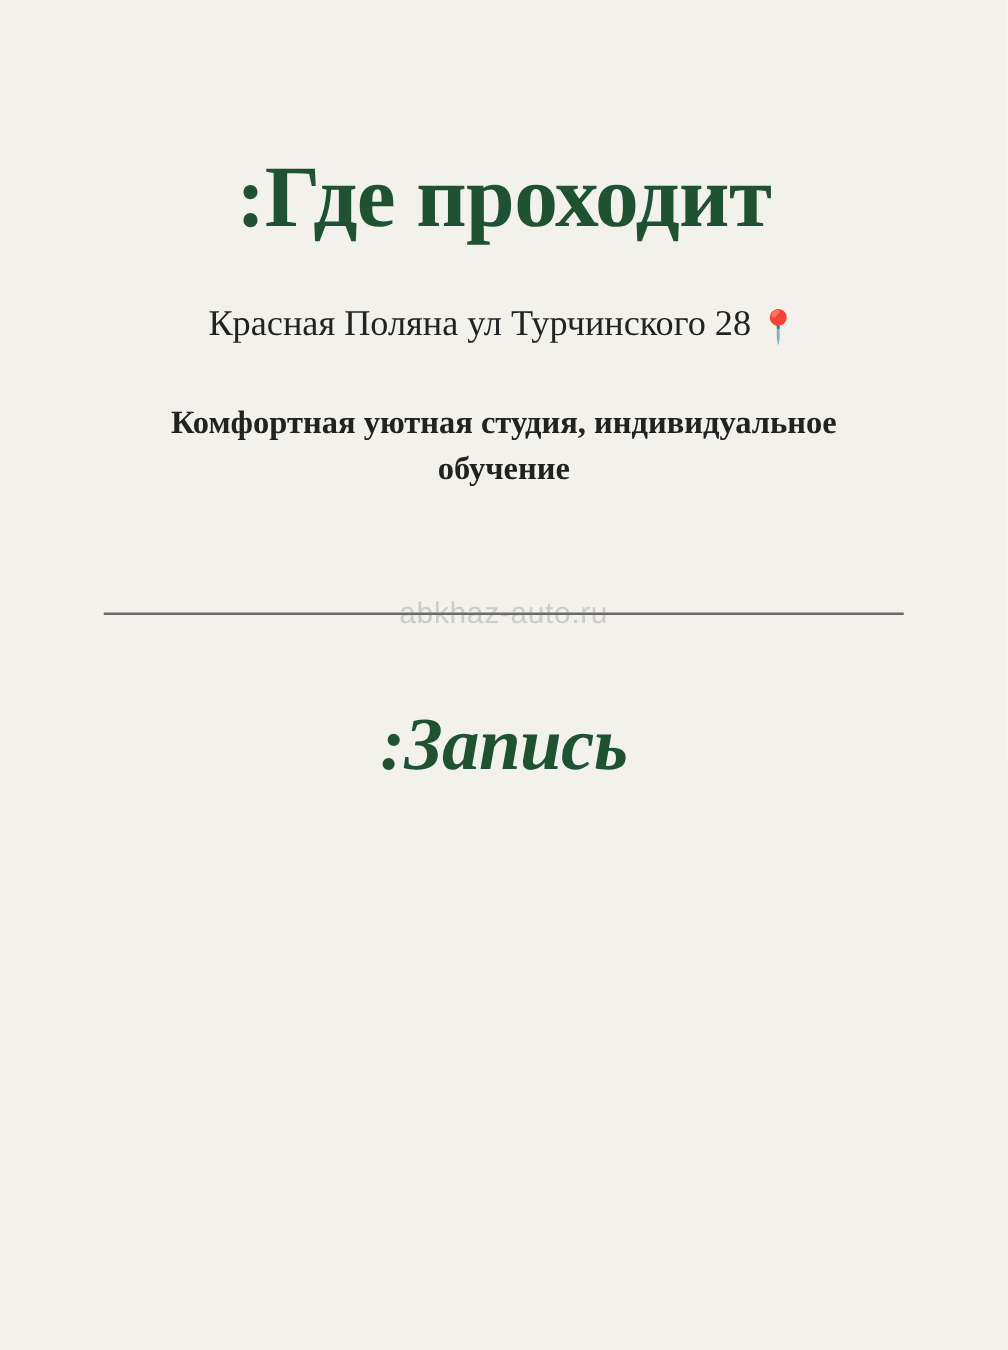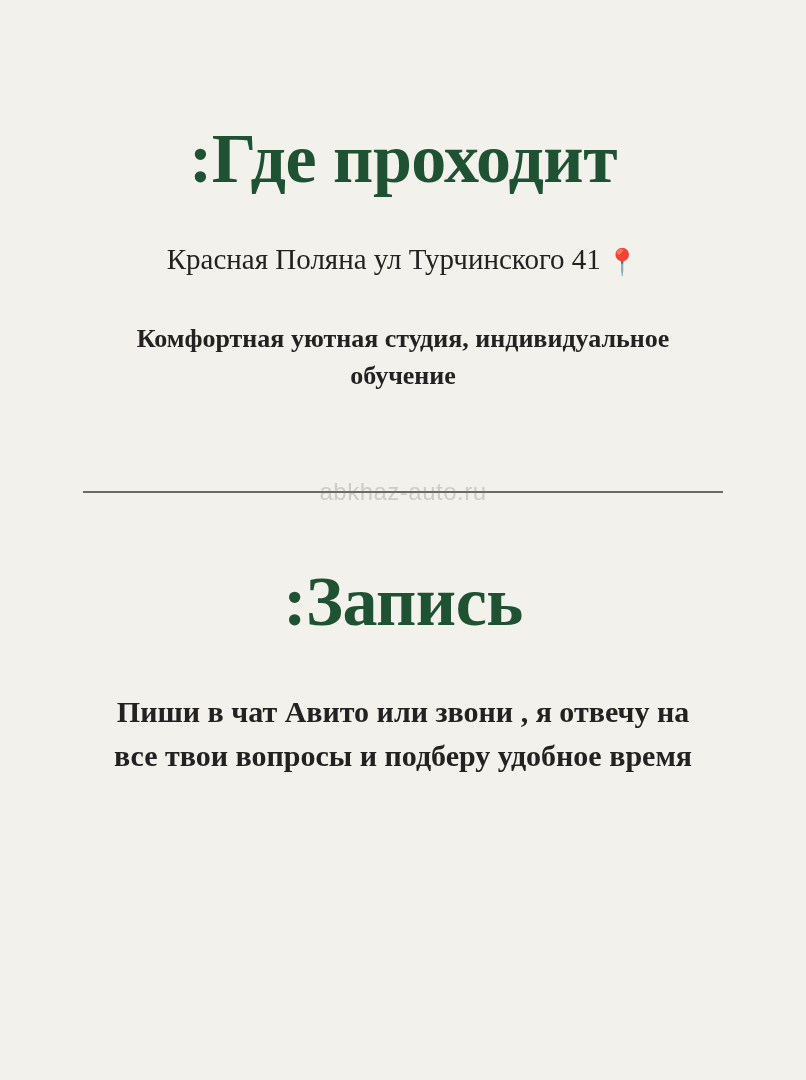--- a/index.html
+++ b/index.html
@@ -77,46 +77,46 @@
     left: 50%;
     transform: translate(-50%, -50%);
     font-family: "Liberation Sans", sans-serif;
     font-size: 24px;
     color: rgba(120, 120, 120, 0.30);
     letter-spacing: 0.5px;
     white-space: nowrap;
     pointer-events: none;
   }
   #title-record {
-    font-size: 70px;
+    font-size: 60px;
     margin-top: 72px;
+    font-style: italic;
   }
   #record-text {
     margin-top: 52px;
     font-size: 30px;
     font-weight: bold;
     line-height: 1.45;
     max-width: 600px;
   }
 </style>
 </head>
 <body>
 
 <div class="poster">
 
   <div class="section-title" id="title-where">:Где проходит</div>
 
   <div class="subline" id="address-line">
-    <span>Красная Поляна ул Турчинского 41</span><span class="pin-icon">📍</span>
+    <span>Красная Поляна ул Турчинского 28</span><span class="pin-icon">📍</span>
   </div>
 
   <div class="subline" id="studio-line">Комфортная уютная студия, индивидуальное обучение</div>
 
   <div class="divider-wrap">
     <div class="divider"></div>
     <div class="watermark">abkhaz-auto.ru</div>
   </div>
 
   <div class="section-title" id="title-record">:Запись</div>
 
-  <div class="subline" id="record-text">Пиши в чат Авито или звони , я отвечу на все твои вопросы и подберу удобное время</div>
 
 </div>
 
 </body></html>

